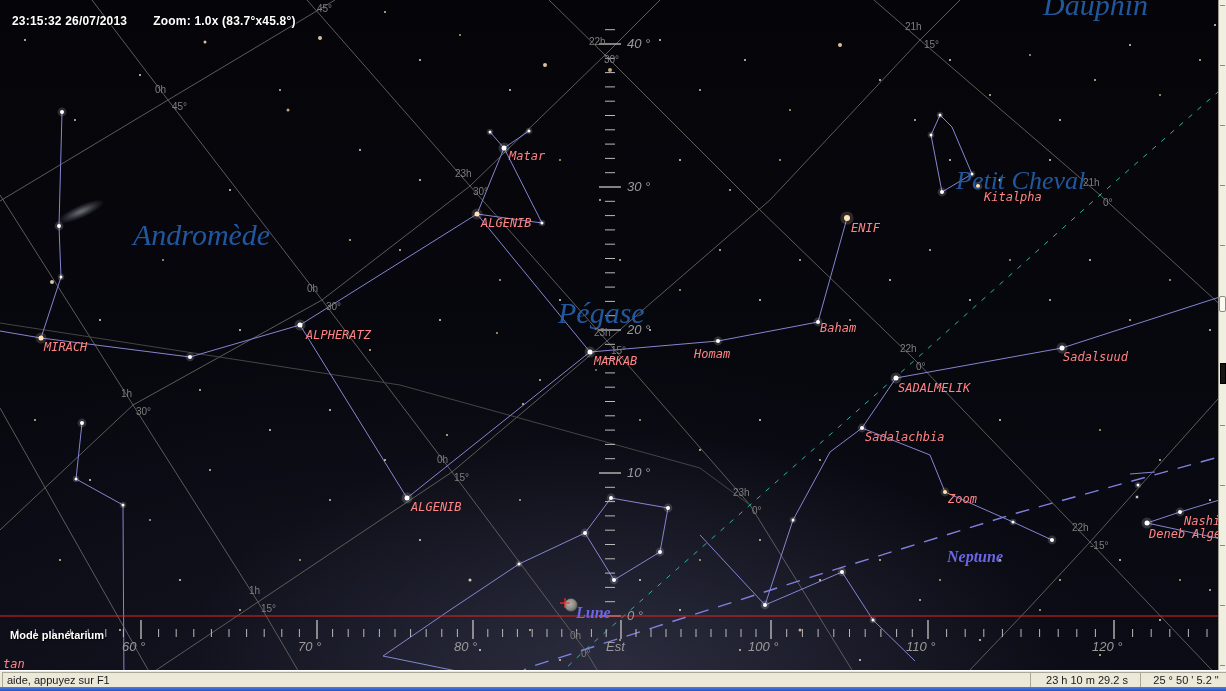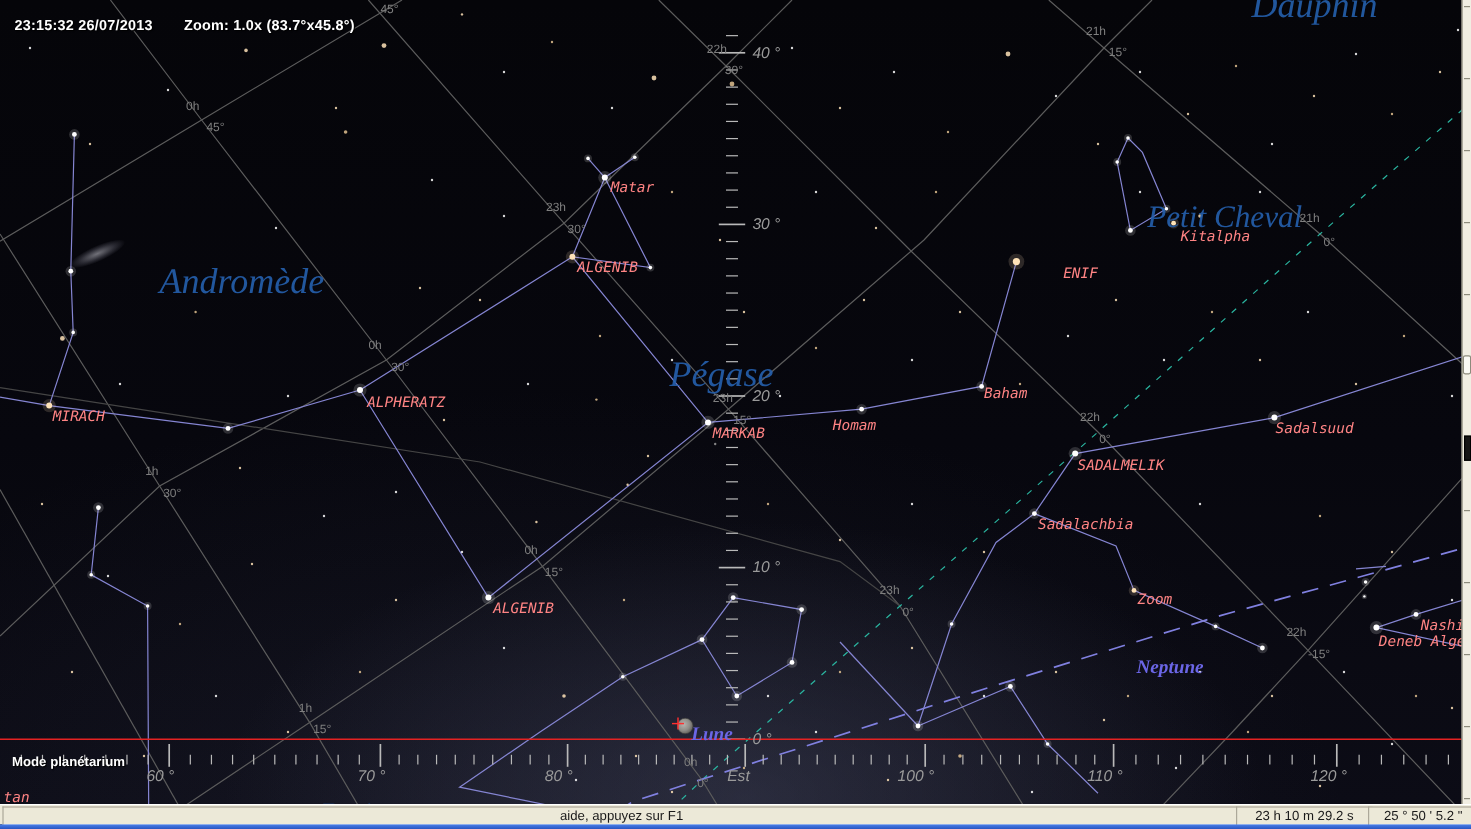--- a/index.html
+++ b/index.html
@@ -27,21 +27,21 @@
   .vscroll{position:absolute;left:1218px;top:0;width:8px;height:670px;background:#f1eee2;
            border-left:1px solid #9c9a8a;box-sizing:border-box;}
   .vs-mark{position:absolute;left:1px;width:5px;height:0;border-top:1px solid #8d8b7c;}
   .vs-slider{position:absolute;left:0px;width:7px;height:16px;border:1px solid #8d8b7c;border-radius:2px;
              background:#fbfaf4;box-sizing:border-box;}
   .vs-thumb{position:absolute;left:1px;width:6px;background:#151515;border:1px solid #000;box-sizing:border-box;}
   .statusbar{position:absolute;left:0;top:670px;width:1226px;height:17px;background:#ece9d8;
              border-top:1px solid #fff;box-sizing:border-box;font-size:11px;color:#1a1a1a;}
   .sb-panel{position:absolute;top:1px;height:14px;line-height:14px;padding:0 4px;
             border:1px solid;border-color:#aca899 #fff #fff #aca899;background:#ece9d8;}
-  .sb-left{left:2px;width:1022px;text-align:center;}
+  .sb-left{left:2px;width:1022px;text-align:left;}
   .sb-ra{left:1030px;width:104px;text-align:center;}
   .sb-dec{left:1140px;width:82px;text-align:center;}
   .taskbar-edge{position:absolute;left:0;top:687px;width:1226px;height:4px;
                 background:linear-gradient(180deg,#4a7fe8,#2653c0);}
 </style>
 </head>
 <body>
 
 <div class="screen">
   <div class="map" id="map">
@@ -433,21 +433,21 @@
         <div class="lbl const-name" style="left: 1043px; top: -12px; font-size: 30px; color: rgb(37, 96, 174);">Dauphin</div>
         <div class="lbl const-name" style="left: 266px; top: 662px; font-size: 32px; color: rgb(37, 96, 174);">Poissons</div>
         <div class="lbl star-label" style="left: 44px; top: 340px; color: rgb(255, 132, 132);">MIRACH</div>
         <div class="lbl star-label" style="left: 306px; top: 328px; color: rgb(255, 132, 132);">ALPHERATZ</div>
         <div class="lbl star-label" style="left: 481px; top: 216px; color: rgb(255, 132, 132);">ALGENIB</div>
         <div class="lbl star-label" style="left: 509px; top: 149px; color: rgb(255, 132, 132);">Matar</div>
         <div class="lbl star-label" style="left: 594px; top: 354px; color: rgb(255, 132, 132);">MARKAB</div>
         <div class="lbl star-label" style="left: 411px; top: 500px; color: rgb(255, 132, 132);">ALGENIB</div>
         <div class="lbl star-label" style="left: 694px; top: 347px; color: rgb(255, 132, 132);">Homam</div>
         <div class="lbl star-label" style="left: 820px; top: 321px; color: rgb(255, 132, 132);">Baham</div>
-        <div class="lbl star-label" style="left: 851px; top: 221px; color: rgb(255, 132, 132); margin-left: 35px;">ENIF</div>
+        <div class="lbl star-label" style="left: 851px; top: 221px; color: rgb(255, 132, 132);">ENIF</div>
         <div class="lbl star-label" style="left: 984px; top: 190px; color: rgb(255, 132, 132);">Kitalpha</div>
         <div class="lbl star-label" style="left: 1063px; top: 350px; color: rgb(255, 132, 132);">Sadalsuud</div>
         <div class="lbl star-label" style="left: 898px; top: 381px; color: rgb(255, 132, 132);">SADALMELIK</div>
         <div class="lbl star-label" style="left: 865px; top: 430px; color: rgb(255, 132, 132);">Sadalachbia</div>
         <div class="lbl star-label" style="left: 948px; top: 492px; color: rgb(255, 132, 132);">Zoom</div>
         <div class="lbl star-label" style="left: 1184px; top: 514px; color: rgb(255, 132, 132);">Nashira</div>
         <div class="lbl star-label" style="left: 1149px; top: 527px; color: rgb(255, 132, 132);">Deneb Algedi</div>
         <div class="lbl star-label" style="left: 3px; top: 657px; color: rgb(255, 132, 132);">tan</div>
         <div class="lbl planet-label" style="left: 947px; top: 548px; color: rgb(107, 102, 230);">Neptune</div>
         <div class="lbl planet-label" style="left: 576px; top: 604px; color: rgb(107, 102, 230);">Lune</div>

